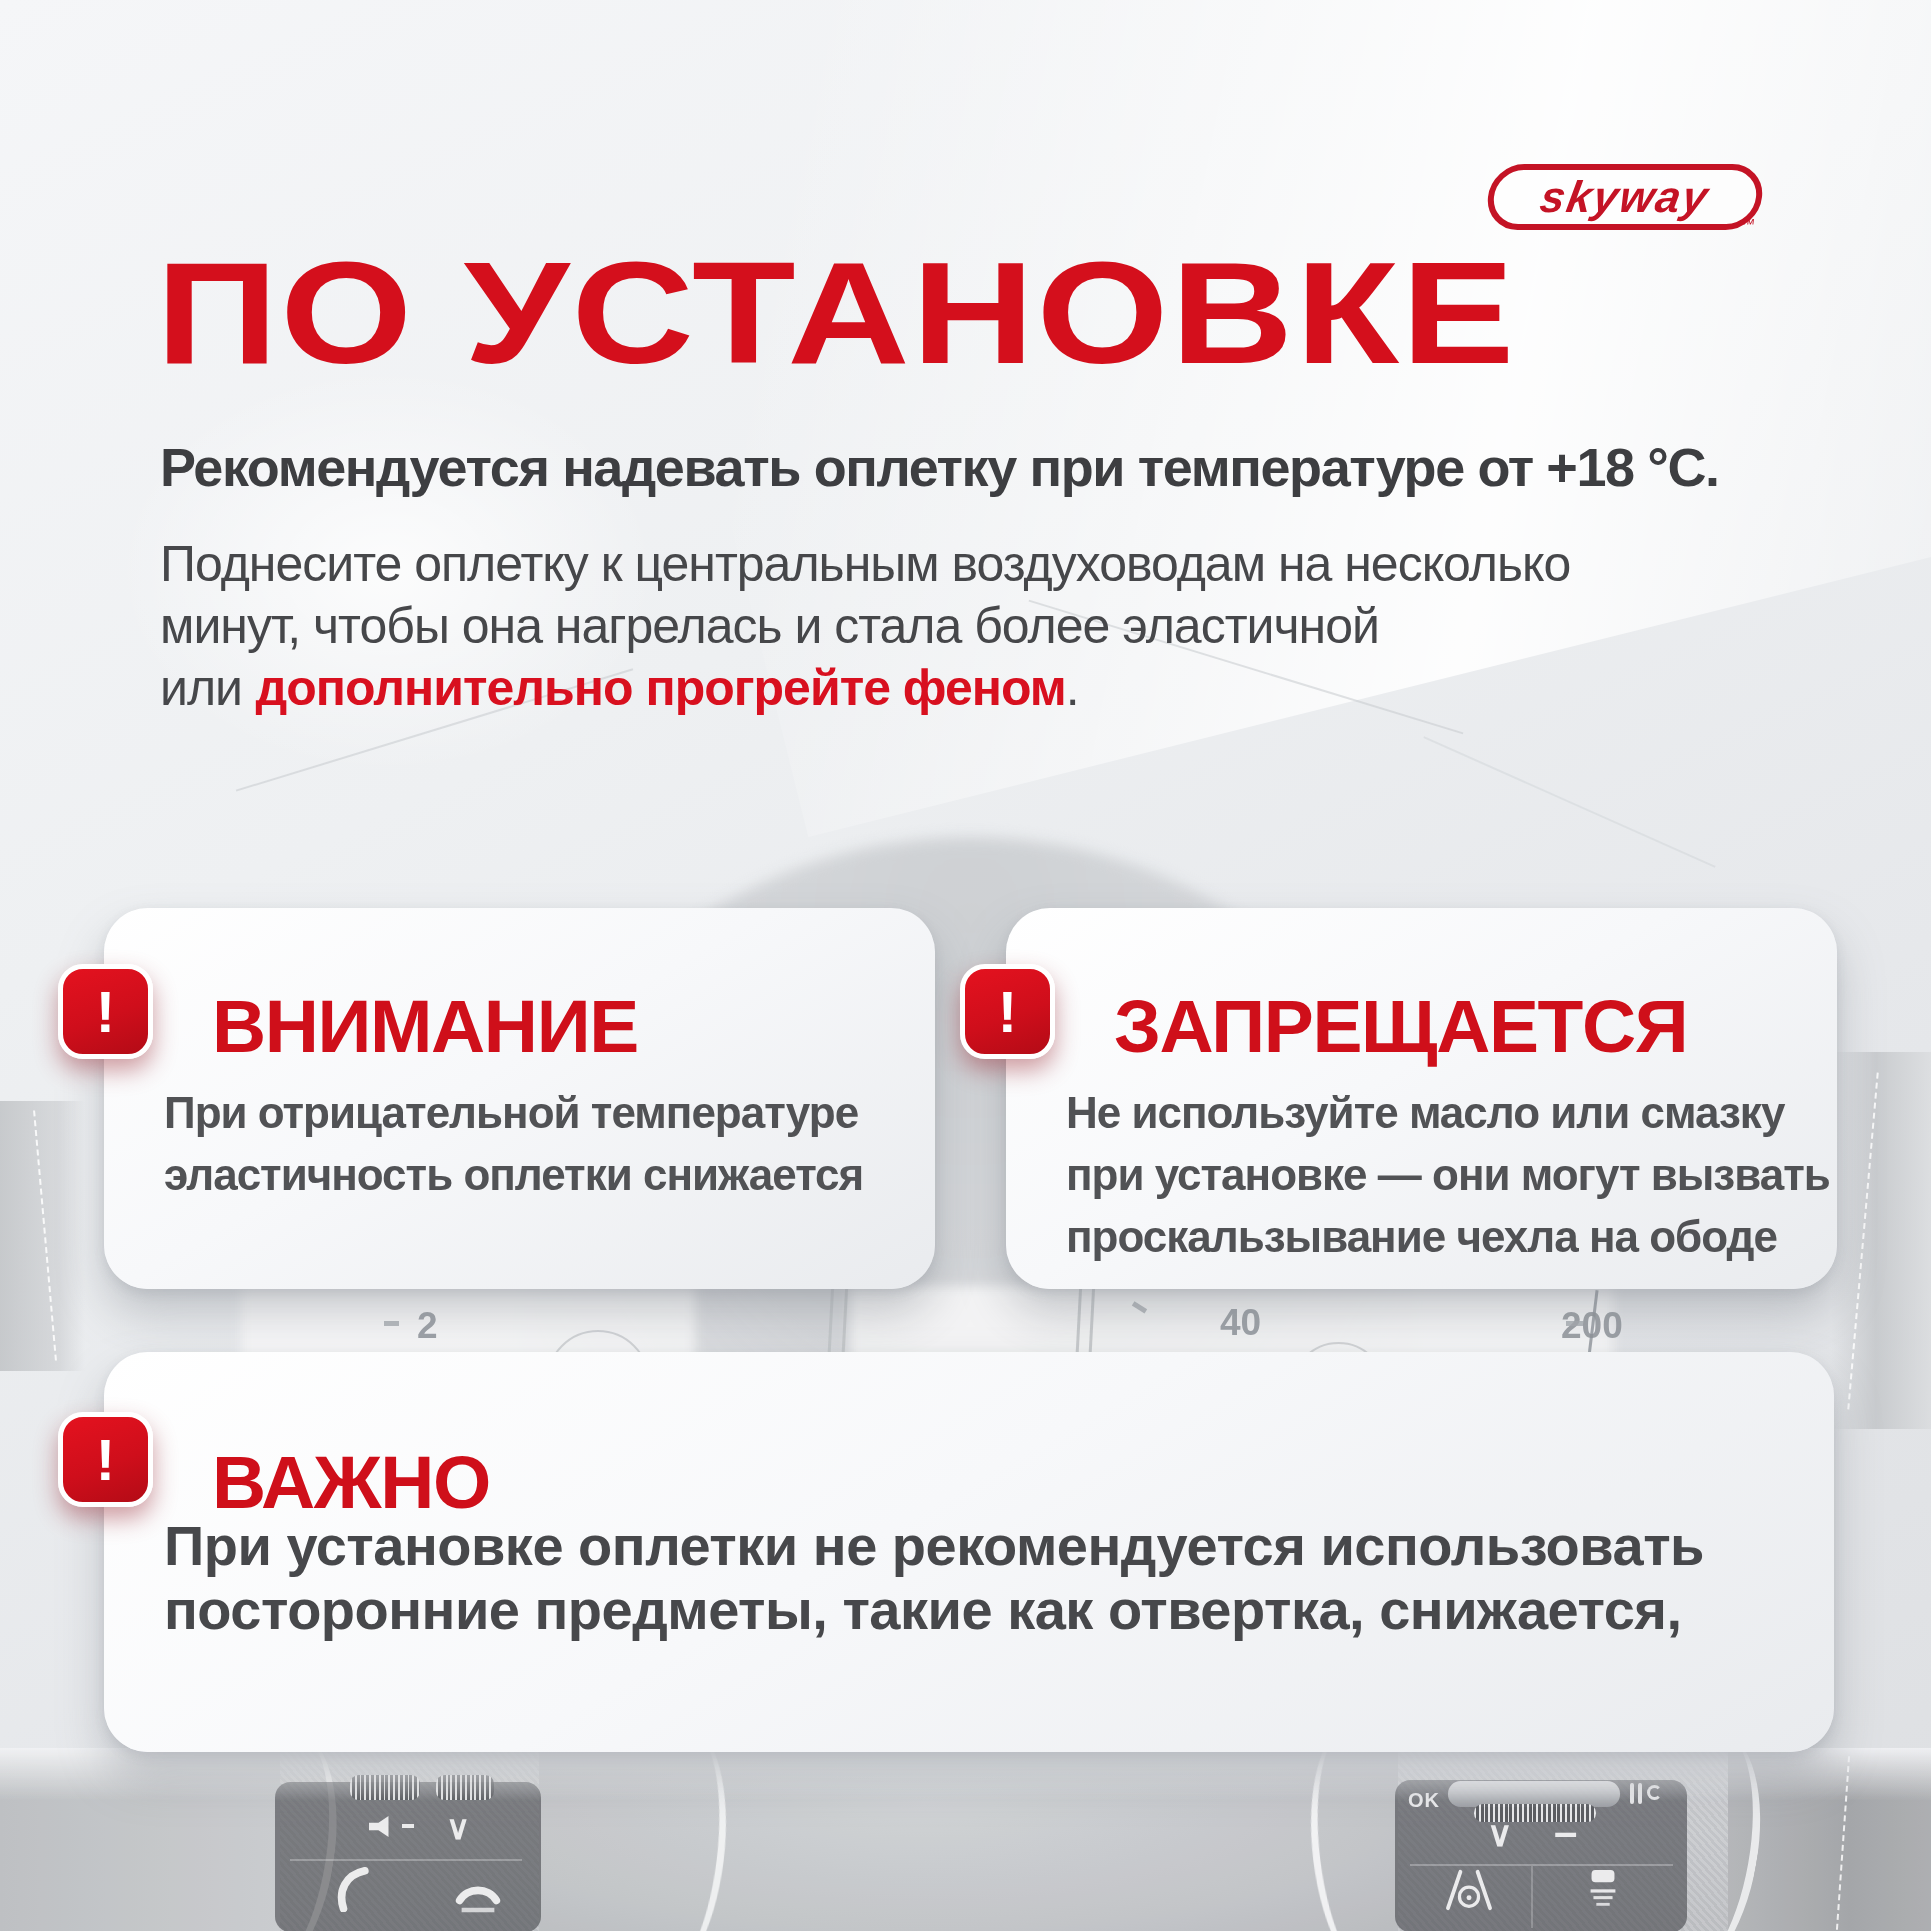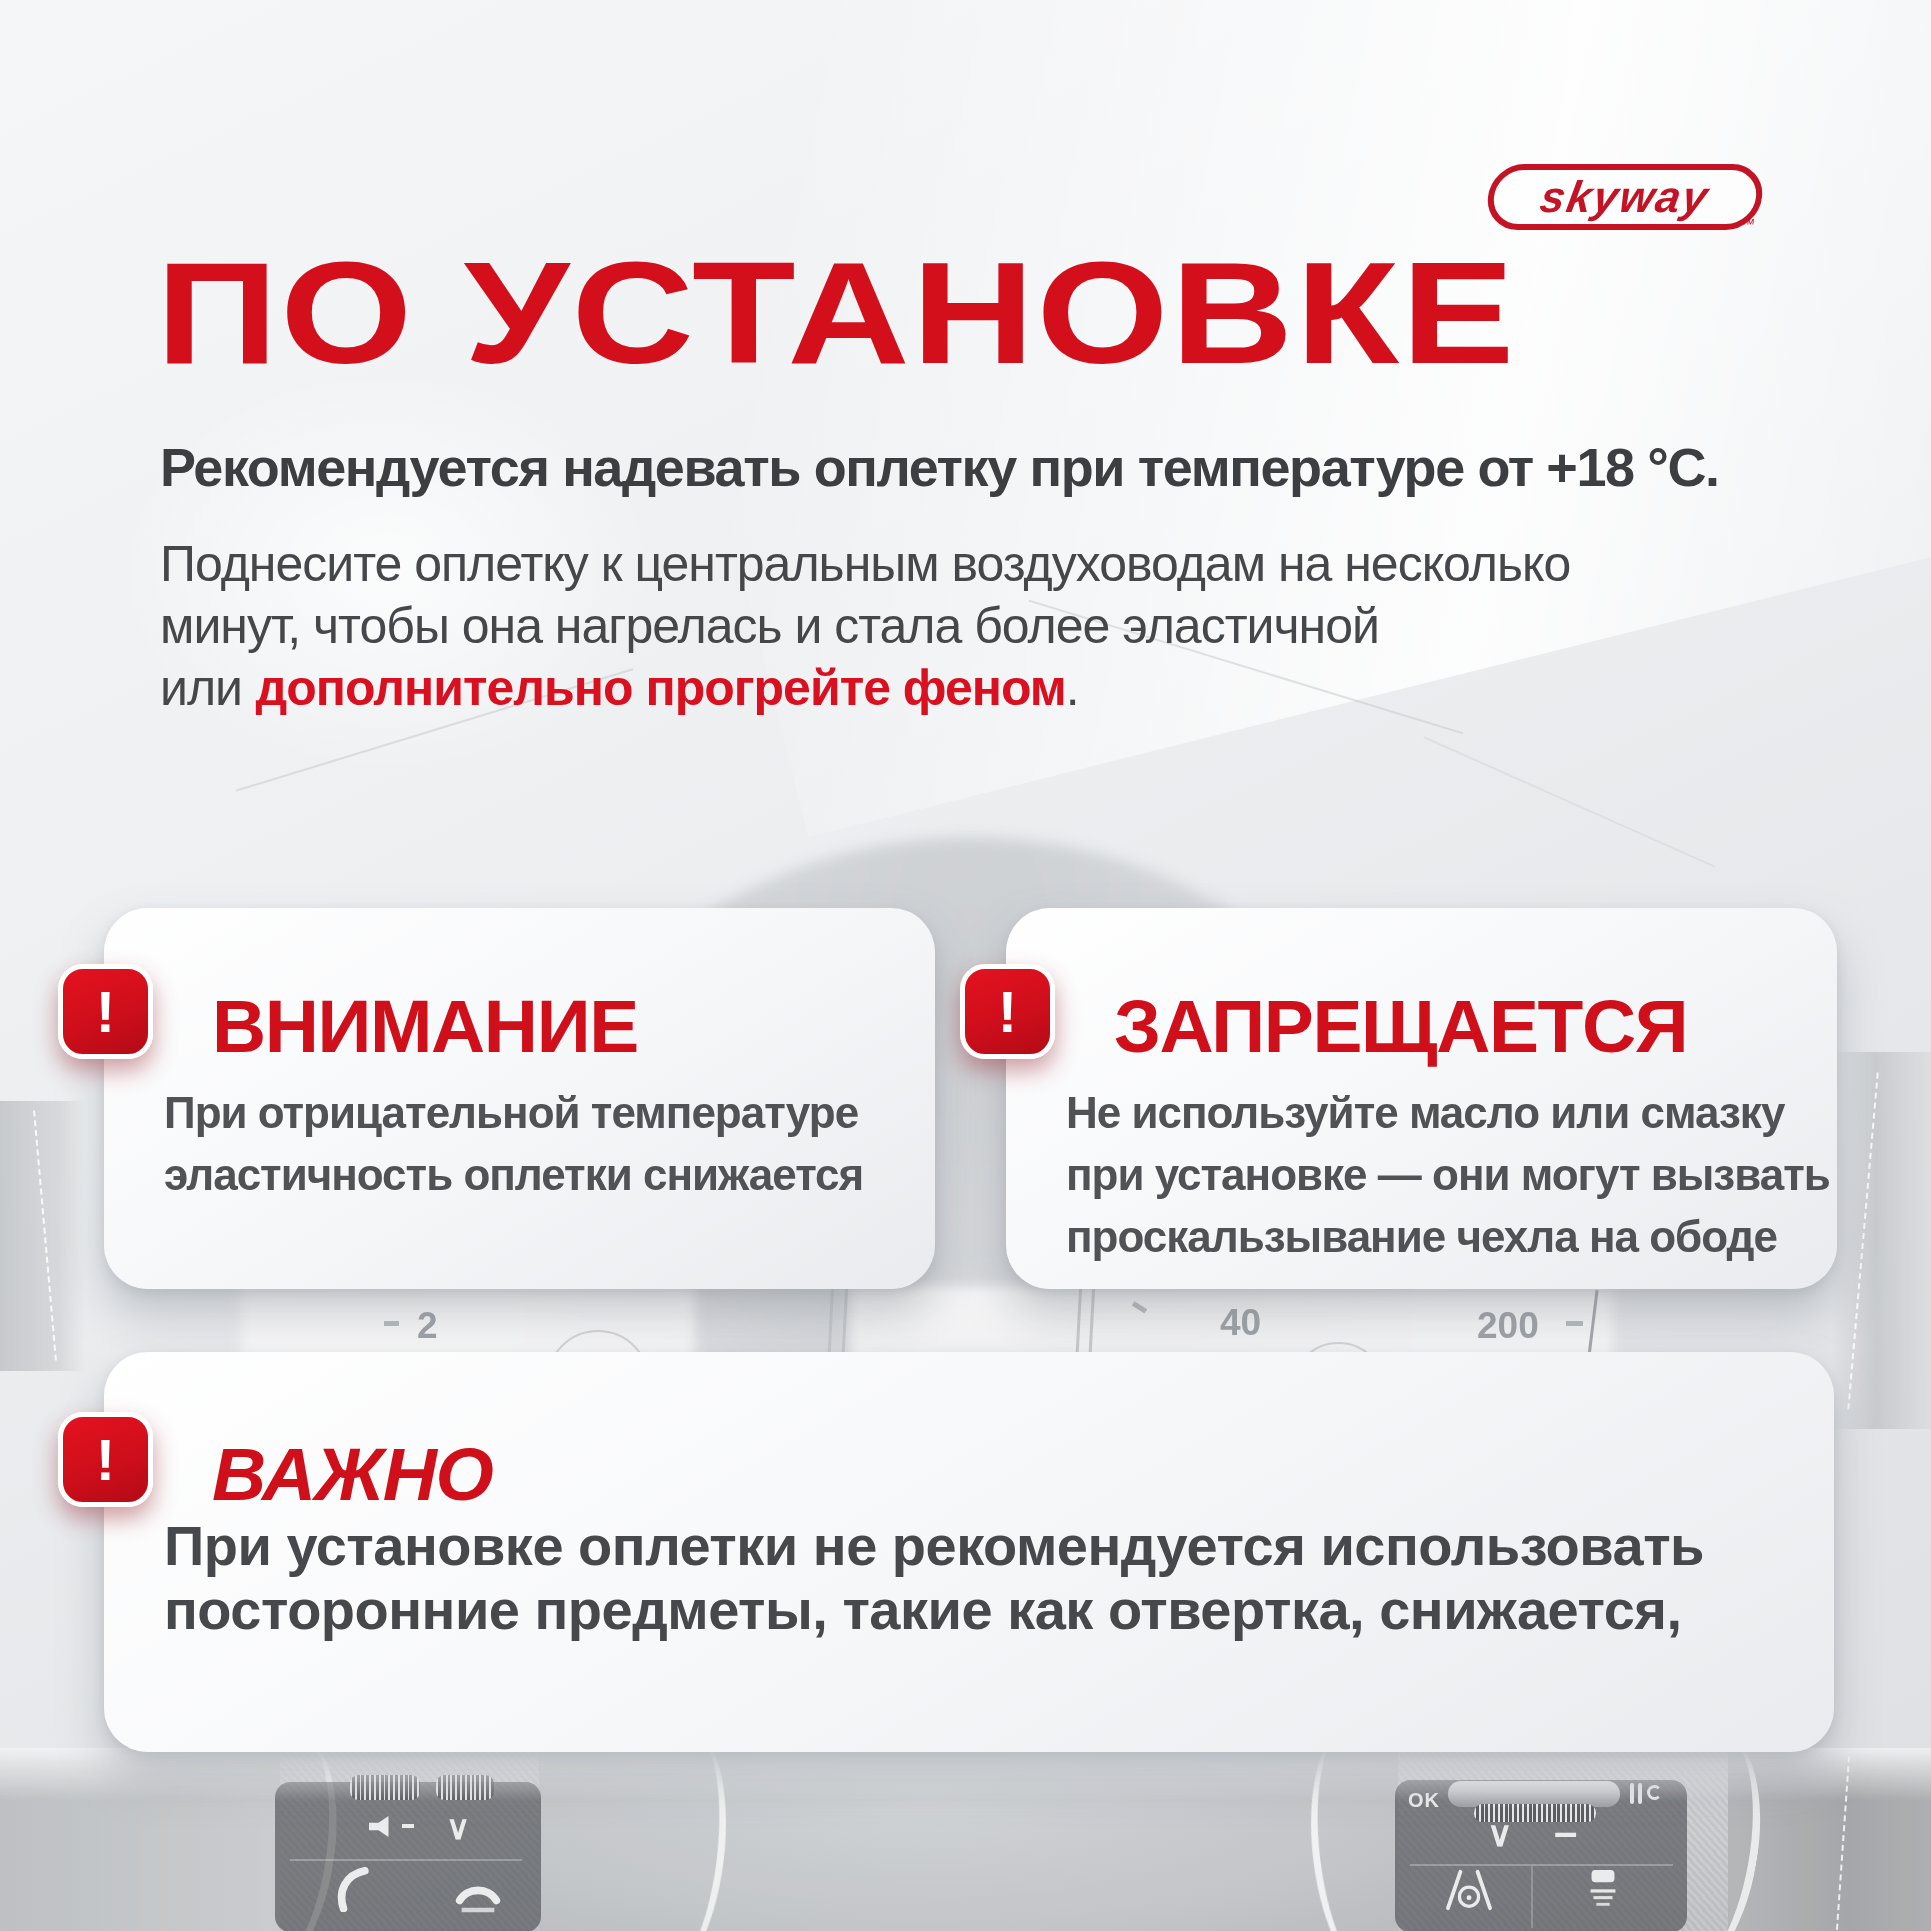--- a/index.html
+++ b/index.html
@@ -99,21 +99,21 @@
   .card1{left:104px;top:908px;width:831px;height:381px;}
   .card2{left:1006px;top:908px;width:831px;height:381px;}
   .card3{left:104px;top:1352px;width:1730px;height:400px;}
   .badge{position:absolute;left:-46px;top:56px;width:95px;height:95px;border-radius:25px;
     border:5.8px solid #fff;display:flex;align-items:center;justify-content:center;
     background:linear-gradient(160deg,#e4121f 0%,#cf0e1b 55%,#b30b16 100%);
     box-shadow:0 11.6px 23px rgba(150,40,50,.45);}
   .badge span{font-size:58px;font-weight:700;color:#fff;line-height:1;}
   .card3 .badge{top:60px;}
   .card-title{position:absolute;left:60px;top:81px;font-size:75px;font-weight:700;letter-spacing:-1.4px;color:#cf0f1a;line-height:1;margin-left:48px;}
-  .card3 .card-title{top:85px;font-style:italic;}
+  .card3 .card-title{top:93px;}
   .card-body{position:absolute;left:60px;top:174px;font-size:44px;font-weight:700;letter-spacing:-1px;line-height:62px;color:#515255;}
   .card3 .card-body{top:162px;font-size:56px;letter-spacing:-0.5px;line-height:64px;color:#47484b;}
 </style>
 </head>
 <body>
 
 <div class="poster">
 
   <div class="bg">
     <div class="swoosh"></div>
@@ -128,21 +128,21 @@
     <div class="gtick" style="left:384px;top:1321px;width:15.4px;height:4.8px;"></div>
     <div class="gauge-label" style="left:417px;top:1305px;">2</div>
     <div class="gcircle" style="left:546px;top:1330px;width:104px;height:104px;"></div>
     <div class="gline" style="left:828px;top:1286px;height:122px;transform:rotate(3deg);"></div>
     <div class="gline" style="left:842px;top:1286px;height:122px;transform:rotate(3deg);"></div>
     <div class="gline" style="left:1076px;top:1286px;height:122px;transform:rotate(3deg);"></div>
     <div class="gline" style="left:1089px;top:1286px;height:122px;transform:rotate(3deg);"></div>
     <div class="gtick" style="left:1132px;top:1305px;width:15.4px;height:4.8px;transform:rotate(32deg);"></div>
     <div class="gauge-label" style="left:1220px;top:1302px;">40</div>
     <div class="gcircle" style="left:1291px;top:1342px;width:95px;height:95px;"></div>
-    <div class="gauge-label" style="left:1477px;top:1305px;text-align:right;">200</div>
+    <div class="gauge-label" style="left:1561px;top:1305px;text-align:right;">200</div>
     <div class="gtick" style="left:1566px;top:1321px;width:17.4px;height:4.8px;"></div>
     <div class="needle"></div>
 
     <div class="leather-band lb-left"></div>
     <div class="leather-band lb-right"></div>
     <div class="seam l1"></div>
     <div class="seam r1"></div>
 
     <div class="bottom-photo">
       <div class="grain"></div>

